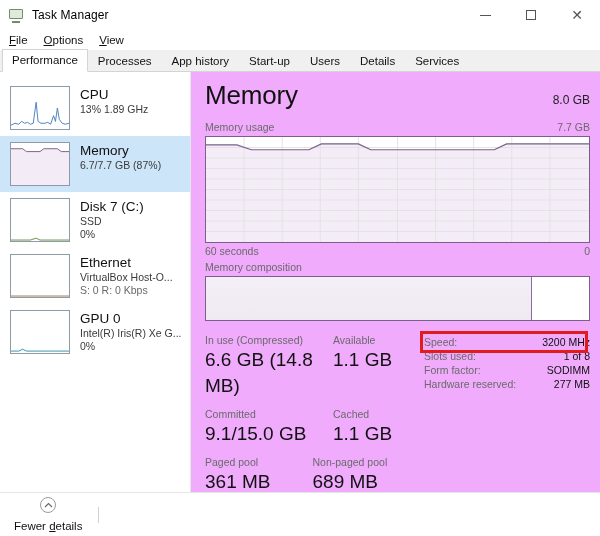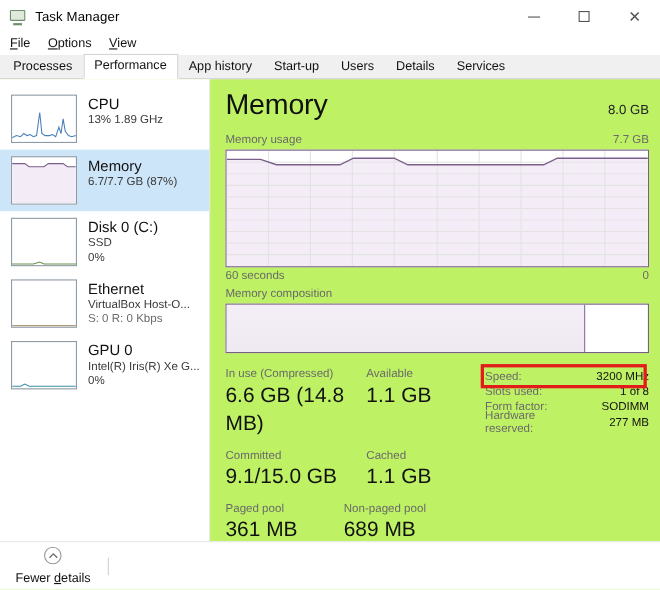--- a/index.html
+++ b/index.html
@@ -3,21 +3,21 @@
 <meta charset="utf-8">
 <style>
   * { box-sizing: border-box; margin: 0; padding: 0; }
   html, body {
     width: 600px; height: 536px;
     background: #ffffff;
     font-family: "Liberation Sans", sans-serif;
     color: #000;
     overflow: hidden;
   }
-  .window { position: relative; width: 600px; height: 536px; background:#bef264; }
+  .window { position: relative; width: 600px; height: 536px; background:#f0abfc; }
 
   
   .titlebar {
     height: 30px; display: flex; align-items: center;
     padding-left: 8px; background: #ffffff;
   }
   .app-icon {
     width: 16px; height: 16px; margin-right: 8px; position: relative; flex: none;
   }
   .app-icon .scr {
@@ -117,21 +117,21 @@
   .stats { position: relative; margin-top: 12px; display:flex; }
   .stats-left { width: 215px; }
   .srow { display:flex; }
   .scell { width: 108px; }
   .scell.wide { width: 128px; }
   .scell.narrow { width: 84px; }
   .s-lbl { font-size: 10.5px; color: #6a6a6a; line-height: 14px; }
   .s-val { font-size: 19px; color: #111; line-height: 26px; font-weight: 400; }
   .s-gap { height: 8px; }
 
-  .stats-right { position: relative; margin-left: 21px; padding-top: 2px; flex: 1; }
+  .stats-right { position: relative; margin-left: 4px; padding-top: 2px; flex: 1; }
   .drow { display:flex; justify-content: space-between; height: 14px; align-items:center; }
   .d-lbl { font-size: 10.5px; color: #6a6a6a; }
   .d-val { font-size: 10.5px; color: #111; text-align: right; min-width: 66px; }
   .redbox {
     position: absolute; left: -4px; top: -2px; right: 2px; height: 22px;
     border: 3px solid #e21b1b; pointer-events: none;
   }
 
   
   .footer {
@@ -176,22 +176,22 @@
     </div>
   </div>
 
   <div class="menubar">
     <div class="menu-item"><u>F</u>ile</div>
     <div class="menu-item"><u>O</u>ptions</div>
     <div class="menu-item"><u>V</u>iew</div>
   </div>
 
   <div class="tabstrip">
+    <div class="tab active">Performance</div>
     <div class="tab">Processes</div>
-    <div class="tab active">Performance</div>
     <div class="tab">App history</div>
     <div class="tab">Start-up</div>
     <div class="tab">Users</div>
     <div class="tab">Details</div>
     <div class="tab">Services</div>
   </div>
 
   <div class="content">
 
     <div class="sidebar">
@@ -221,21 +221,21 @@
         </div>
       </div>
 
       <div class="side-item">
         <div class="thumb">
           <svg viewBox="0 0 60 44" preserveAspectRatio="none">
             <polyline points="0,43 20,43 26,41 30,43 60,43" fill="none" stroke="#6a8f4a" stroke-width="1"></polyline>
           </svg>
         </div>
         <div class="side-txt">
-          <div class="side-name">Disk 0 (C:)</div>
+          <div class="side-name">Disk 7 (C:)</div>
           <div class="side-sub">SSD</div>
           <div class="side-sub">0%</div>
         </div>
       </div>
 
       <div class="side-item">
         <div class="thumb">
           <svg viewBox="0 0 60 44" preserveAspectRatio="none">
             <polyline points="0,43 60,43" fill="none" stroke="#9a7a4a" stroke-width="1"></polyline>
           </svg>

